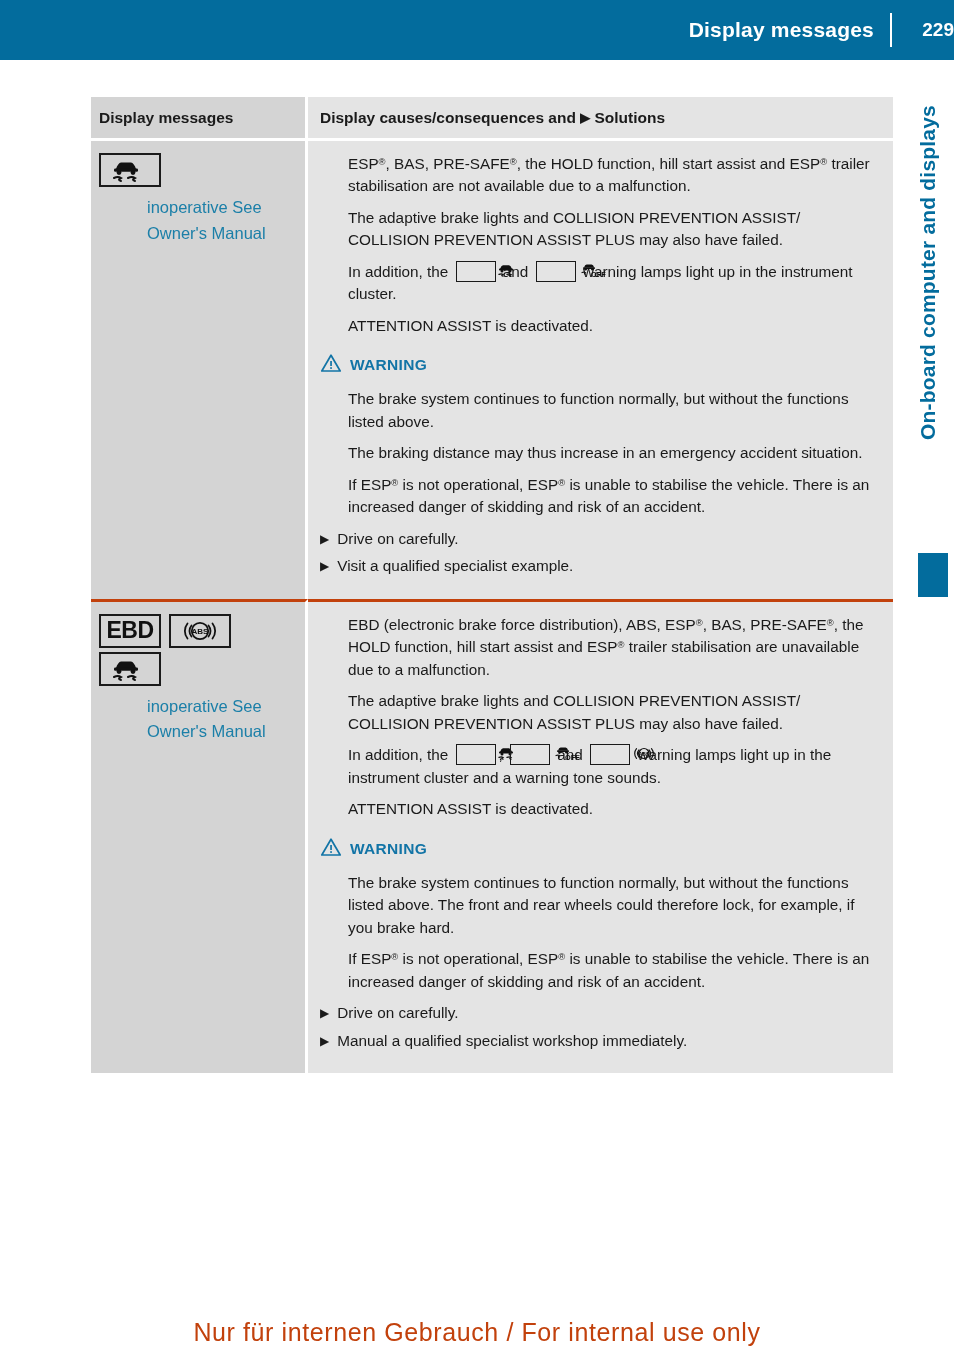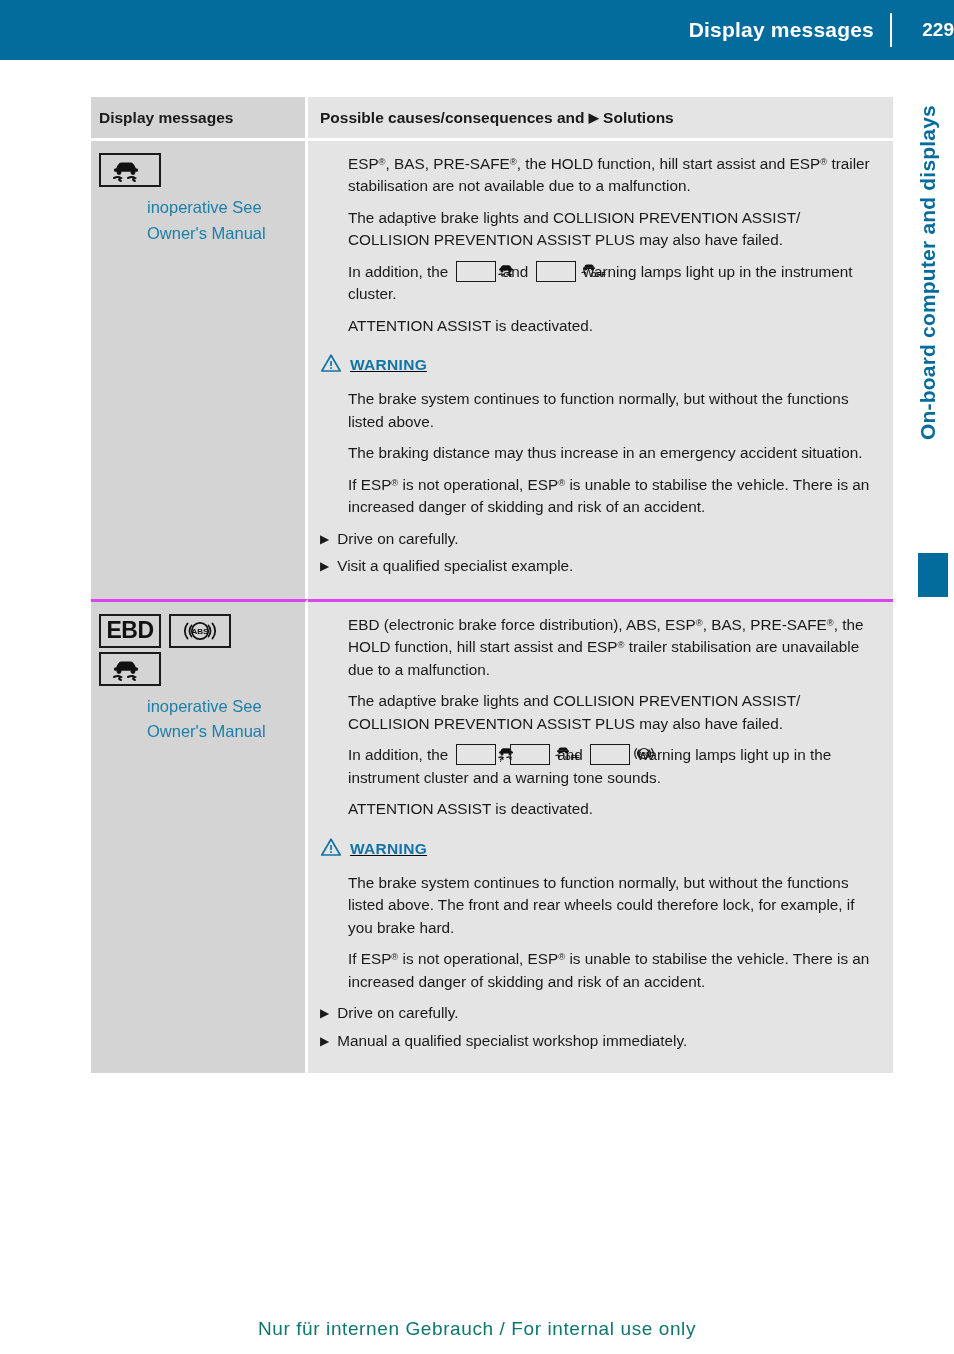--- a/index.html
+++ b/index.html
@@ -99,21 +99,21 @@
   }
   .row-head .cell-left { border-bottom: 3px solid #ffffff; }
   .th {
     font-size: 15.5px;
     font-weight: bold;
     color: #1a1a1a;
   }
   .th .arrow { font-size: 13px; vertical-align: 1px; }
 
   .row-sep .cell-left,
-  .row-sep .cell-right { border-top: 3px solid #d946ef; }
+  .row-sep .cell-right { border-top: 3px solid #c2410c; }
 
   
   .icon-row {
     display: flex;
     gap: 8px;
     margin-bottom: 4px;
   }
   .lamp {
     border: 2px solid #1a1a1a;
     background: transparent;
@@ -147,21 +147,20 @@
   }
   .para:last-child { margin-bottom: 0; }
   sup { font-size: .62em; vertical-align: .45em; }
 
   .warn-head {
     display: flex;
     align-items: center;
     gap: 8px;
     margin-top: 16px;
     margin-bottom: 11px;
-    text-decoration: underline;
   }
   .warn-head .wtxt {
     color: #1274a6;
     font-size: 15.5px;
     font-weight: bold;
     letter-spacing: .3px;
   }
 
   .bullet {
     display: flex;
@@ -186,22 +185,22 @@
   }
   .inline-lamp svg { display: block; margin: 0 auto; }
 
   
   .footer {
     position: absolute;
     left: 0;
     top: 1318px;
     width: 954px;
     text-align: center;
-    color: #0f766e;
-    font-size: 19px;
+    color: #c2410c;
+    font-size: 25px;
     letter-spacing: .6px;
   }
 </style>
 </head>
 <body>
 
 <div class="page-header">
   <div class="title">Display messages</div>
   <div class="rule"></div>
   <div class="pageno">229</div>
@@ -213,21 +212,21 @@
 <div class="side-marker"></div>
 
 <div class="table">
 
   <div class="trow row-head">
     <div class="cell-left">
       <div class="th">Display messages</div>
     </div>
     <div class="cell-right">
       <div class="th">
-        <span>Possible causes/consequences and</span>
+        <span>Display causes/consequences and</span>
         <span class="arrow">▶</span>
         <span>Solutions</span>
       </div>
     </div>
   </div>
 
   <div class="trow">
 
     <div class="cell-left">
       <div class="icon-row">

